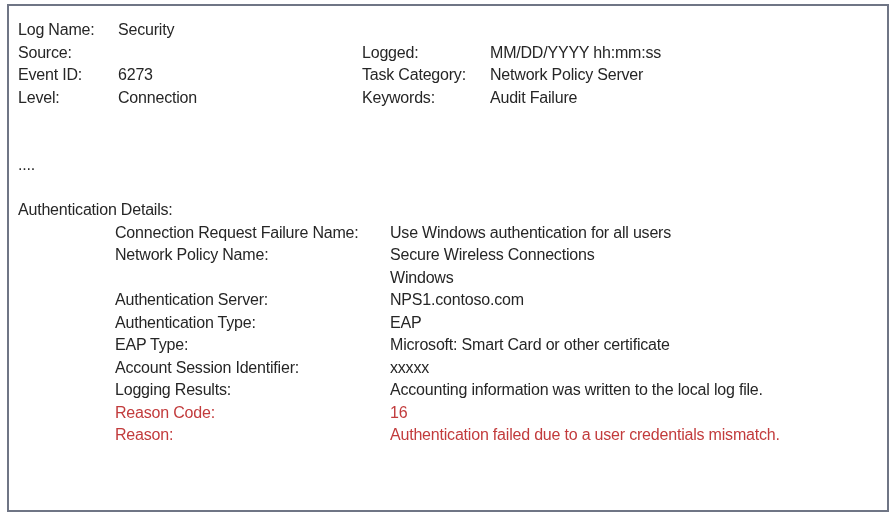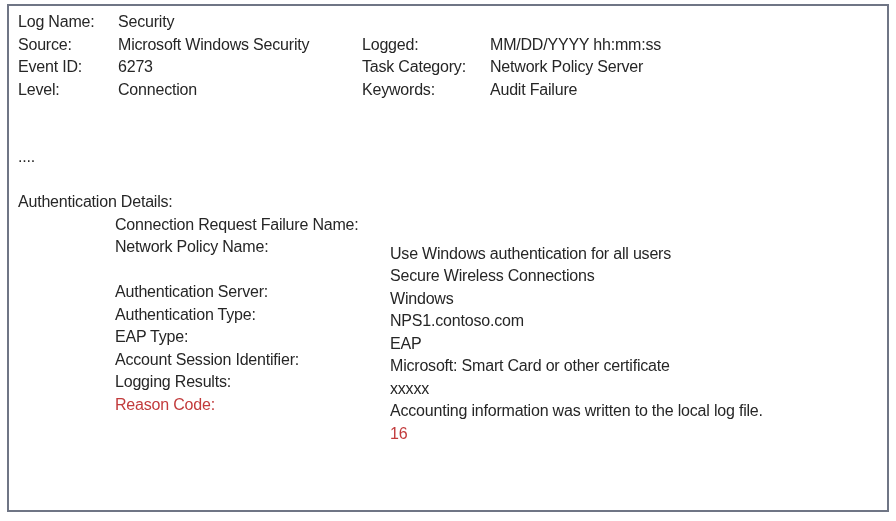--- a/index.html
+++ b/index.html
@@ -18,46 +18,45 @@
     letter-spacing:-0.2px;
     overflow:hidden;
   }
   .frame{
     position:absolute;left:7px;top:4px;width:882px;height:508px;
     border:2px solid var(--border);
     background:var(--bg);
     padding-top:5px;
   }
   .line{position:relative;height:22.5px;line-height:22.5px;white-space:nowrap;}
-  .c{position:absolute;top:0;}
+  .c{position:absolute;top:8px;}
   
   .l1{left:9px;}
   .v1{left:109px;}
   .l2{left:353px;}
   .v2{left:481px;}
   
   .bodytext{left:9px;}
   
   .dl{left:106px;}
-  .dv{left:381px;margin-top:29px;}
+  .dv{left:381px;}
   .red{color:var(--red);text-align:right;}
   .footer{left:0px;}
 </style>
 </head>
 <body>
 
 <div class="frame">
 
   <div class="line">
     <span class="c l1">Log Name:</span>
     <span class="c v1">Security</span>
   </div>
   <div class="line">
     <span class="c l1">Source:</span>
-    <span class="c v1">Microsoft Windows Security</span>
     <span class="c l2">Logged:</span>
     <span class="c v2">MM/DD/YYYY hh:mm:ss</span>
   </div>
   <div class="line">
     <span class="c l1">Event ID:</span>
     <span class="c v1">6273</span>
     <span class="c l2">Task Category:</span>
     <span class="c v2">Network Policy Server</span>
   </div>
   <div class="line">
@@ -105,15 +104,19 @@
     <span class="c dv">xxxxx</span>
   </div>
   <div class="line">
     <span class="c dl">Logging Results:</span>
     <span class="c dv">Accounting information was written to the local log file.</span>
   </div>
   <div class="line">
     <span class="c dl red">Reason Code:</span>
     <span class="c dv red">16</span>
   </div>
+  <div class="line">
+    <span class="c dl red">Reason:</span>
+    <span class="c dv red">Authentication failed due to a user credentials mismatch.</span>
+  </div>
 
 
 </div>
 
 </body></html>

